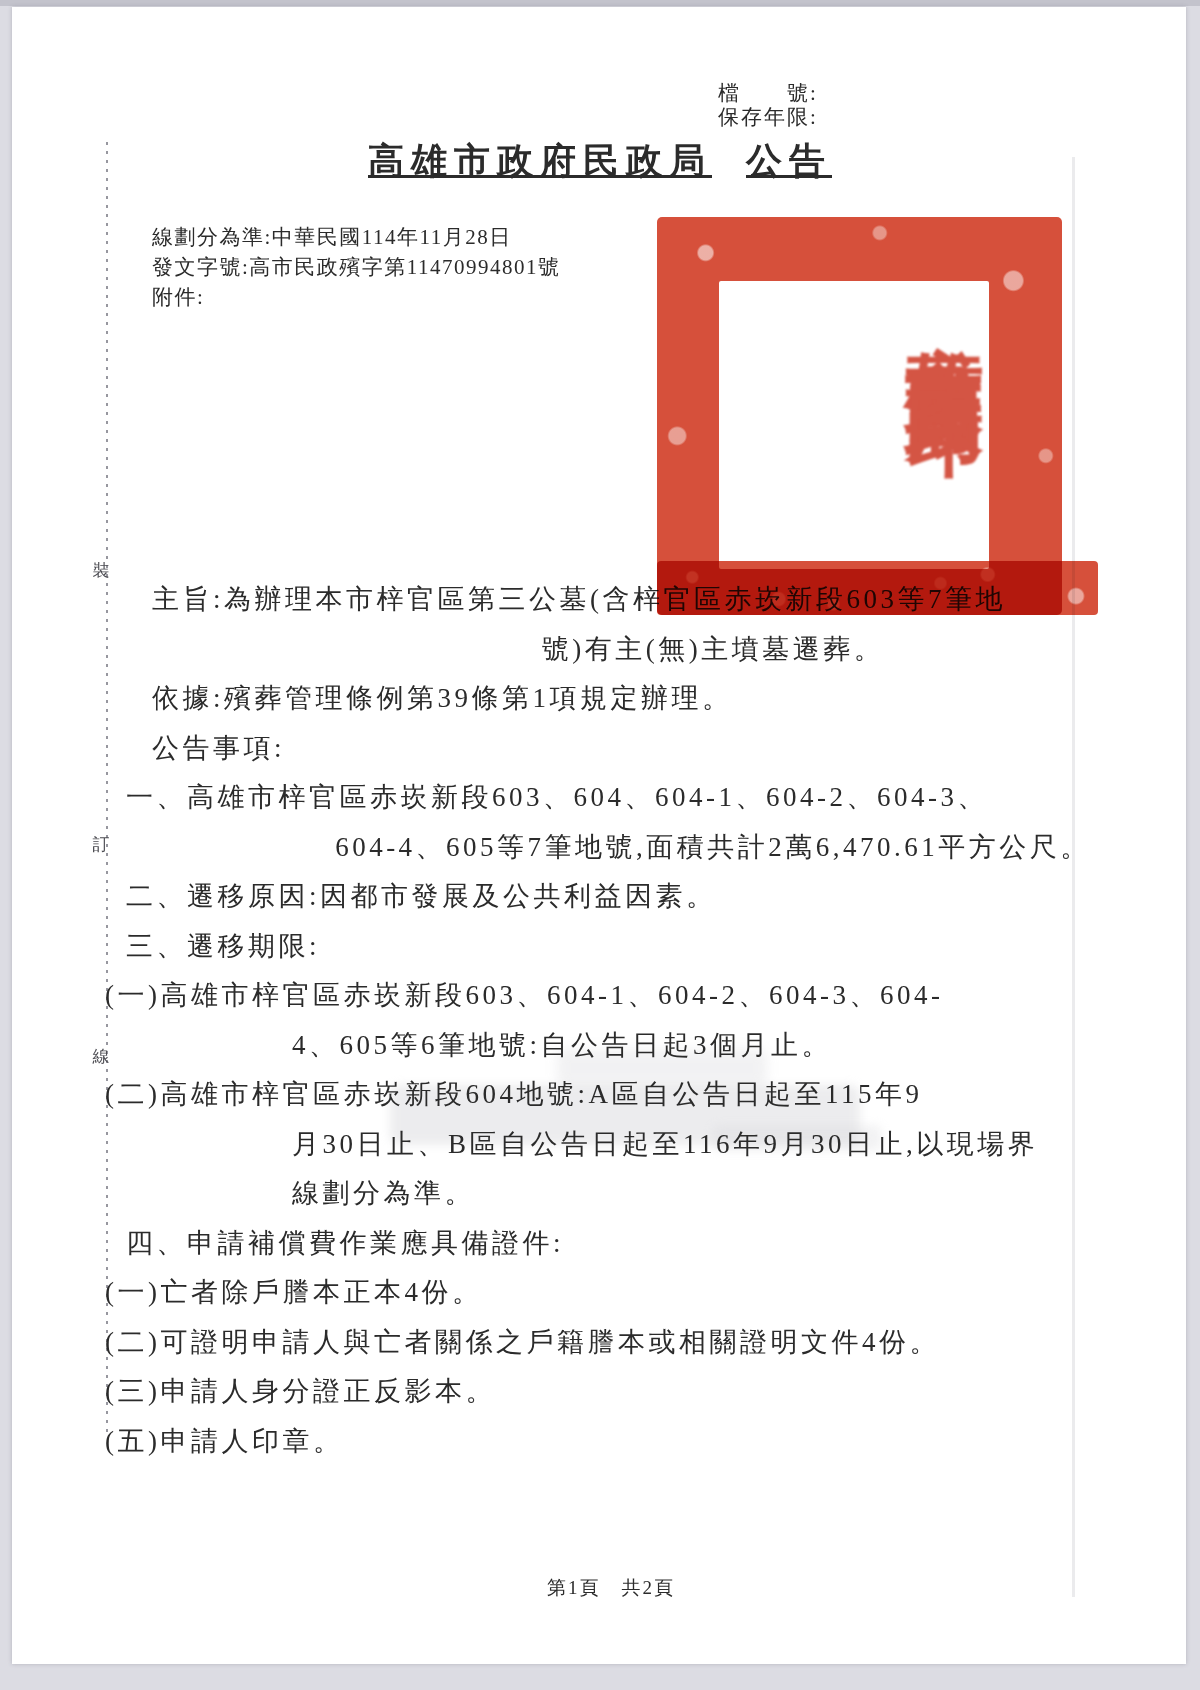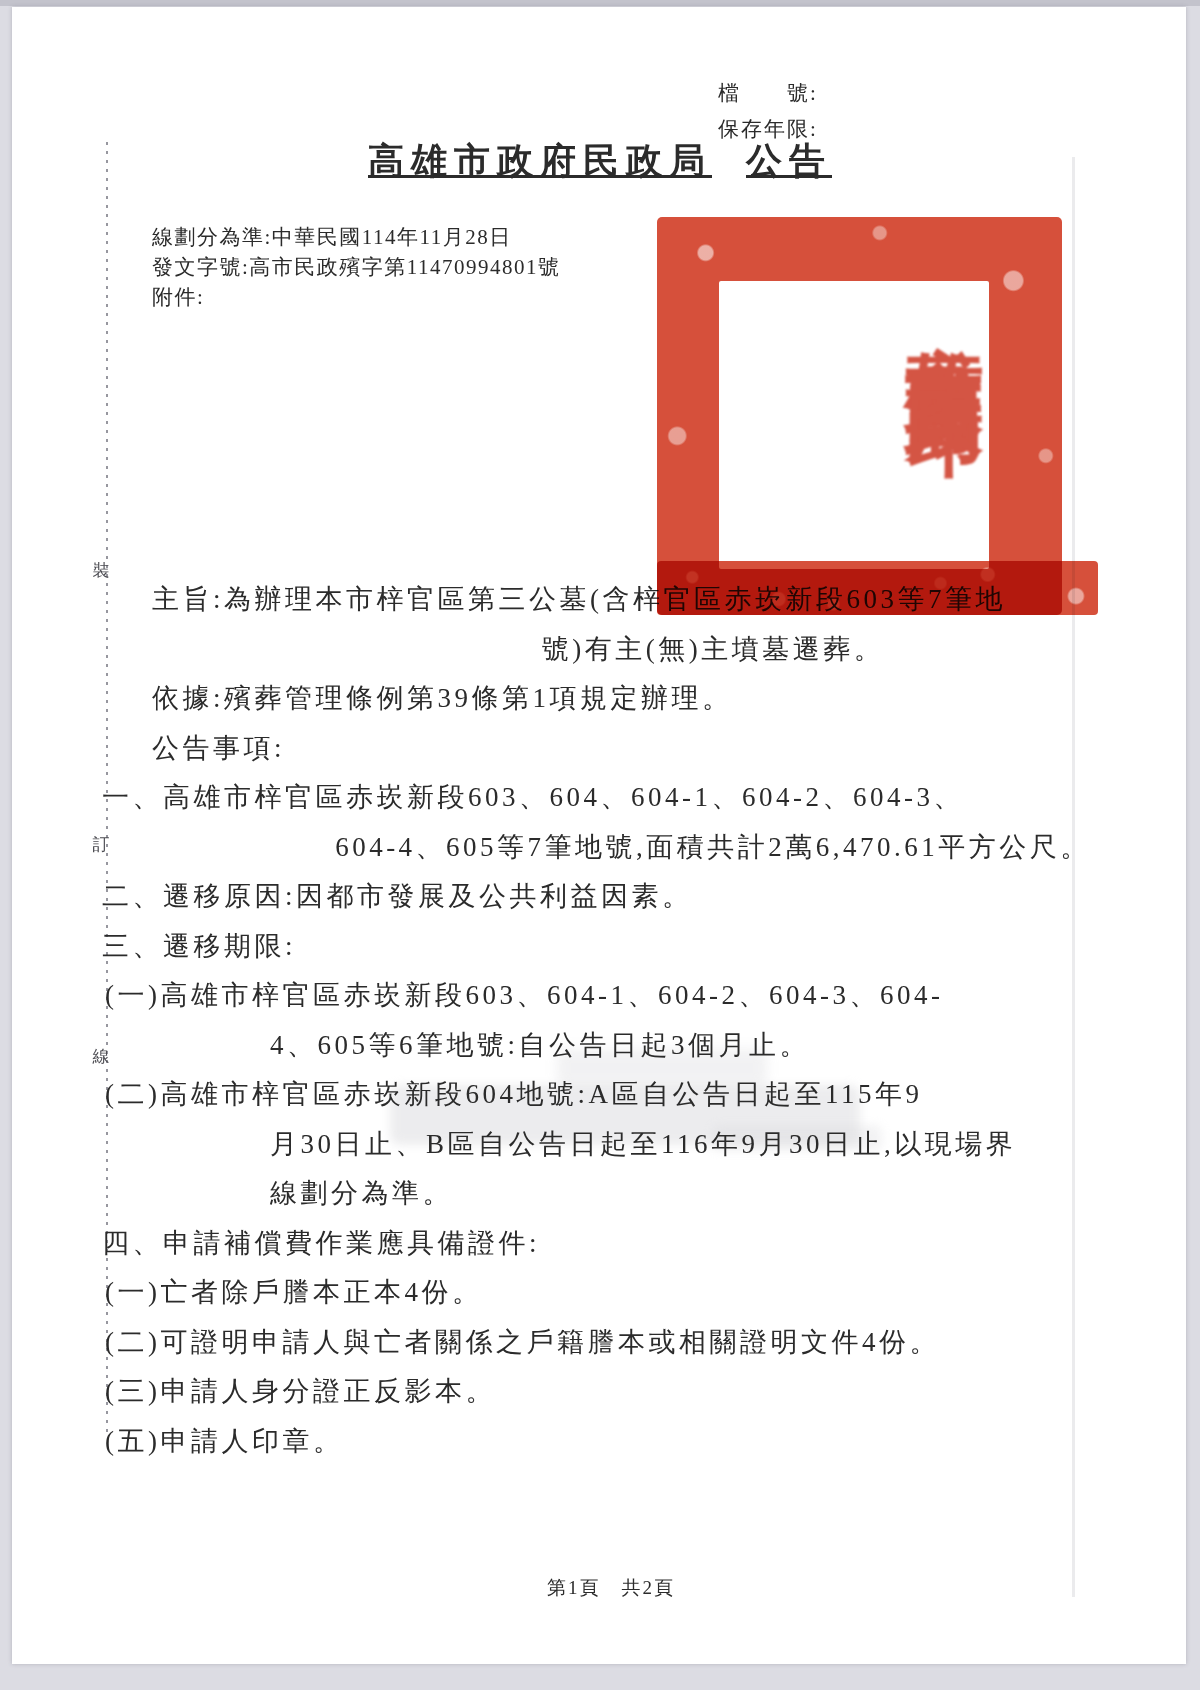--- a/index.html
+++ b/index.html
@@ -21,21 +21,21 @@
     background-image:repeating-linear-gradient(to bottom,#97979f 0 3px,transparent 3px 9px);
   }
   .binding-mark {
     position:absolute; left:76px; width:26px; text-align:center;
     font-size:17px; color:#4c4c52; letter-spacing:0;
   }
   .bm-0 { top:552px; } .bm-1 { top:826px; } .bm-2 { top:1038px; }
 
   
   .file-no    { position:absolute; left:706px; top:72px;  font-size:21px; letter-spacing:2px; }
-  .retention  { position:absolute; left:706px; top:108px; font-size:21px; letter-spacing:2px; }
+  .retention  { position:absolute; left:706px; top:96px; font-size:21px; letter-spacing:2px; }
   .doc-title  {
     position:absolute; left:356px; top:130px; font-size:36px; font-weight:600;
     letter-spacing:7px; white-space:nowrap; display:flex;text-decoration:underline;
   }
   .doc-title .gap { display:inline-block; width:34px; }
   .meta-line  { position:absolute; left:140px; font-size:21px; letter-spacing:1.5px; white-space:nowrap; }
   .ml-0 { top:216px; } .ml-1 { top:246px; } .ml-2 { top:276px; }
 
   
   .seal {
@@ -73,24 +73,24 @@
       radial-gradient(circle at 40% 80%, rgba(255,255,255,.35) 0 5px, transparent 7px),
       radial-gradient(circle at 75% 25%, rgba(255,255,255,.40) 0 6px, transparent 8px),
       radial-gradient(circle at 95% 65%, rgba(255,255,255,.50) 0 7px, transparent 9px);
     mix-blend-mode:multiply; opacity:.94; border-radius:4px; filter:blur(.4px);
   }
 
   
   .body-text { position:absolute; left:0; top:568px; width:1174px; }
   .line { height:49.5px; line-height:49.5px; font-size:27px; letter-spacing:3.5px; white-space:nowrap; }
   .l-label  { padding-left:140px; }
-  .l-num    { padding-left:90px; }
+  .l-num    { padding-left:114px; }
   .l-paren  { padding-left:93px; }
   .l-cont-a { padding-left:228px;text-align:center; }
-  .l-cont-b { padding-left:258px; }
+  .l-cont-b { padding-left:258px;margin-left:22px; }
 
   
   .ghost1 { position:absolute; left:378px; top:1078px; width:470px; height:60px;
             background:#cfcfd3; opacity:.38; filter:blur(5px); border-radius:10px; }
   .ghost2 { position:absolute; left:545px; top:1042px; width:210px; height:38px;
             background:#d6d6da; opacity:.32; filter:blur(6px); border-radius:8px; }
   .ghost3 { position:absolute; left:700px; top:1118px; width:170px; height:26px;
             background:#d6d6da; opacity:.30; filter:blur(5px); border-radius:8px; }
 
   .right-streak { position:absolute; left:1060px; top:150px; width:3px; height:1440px;

